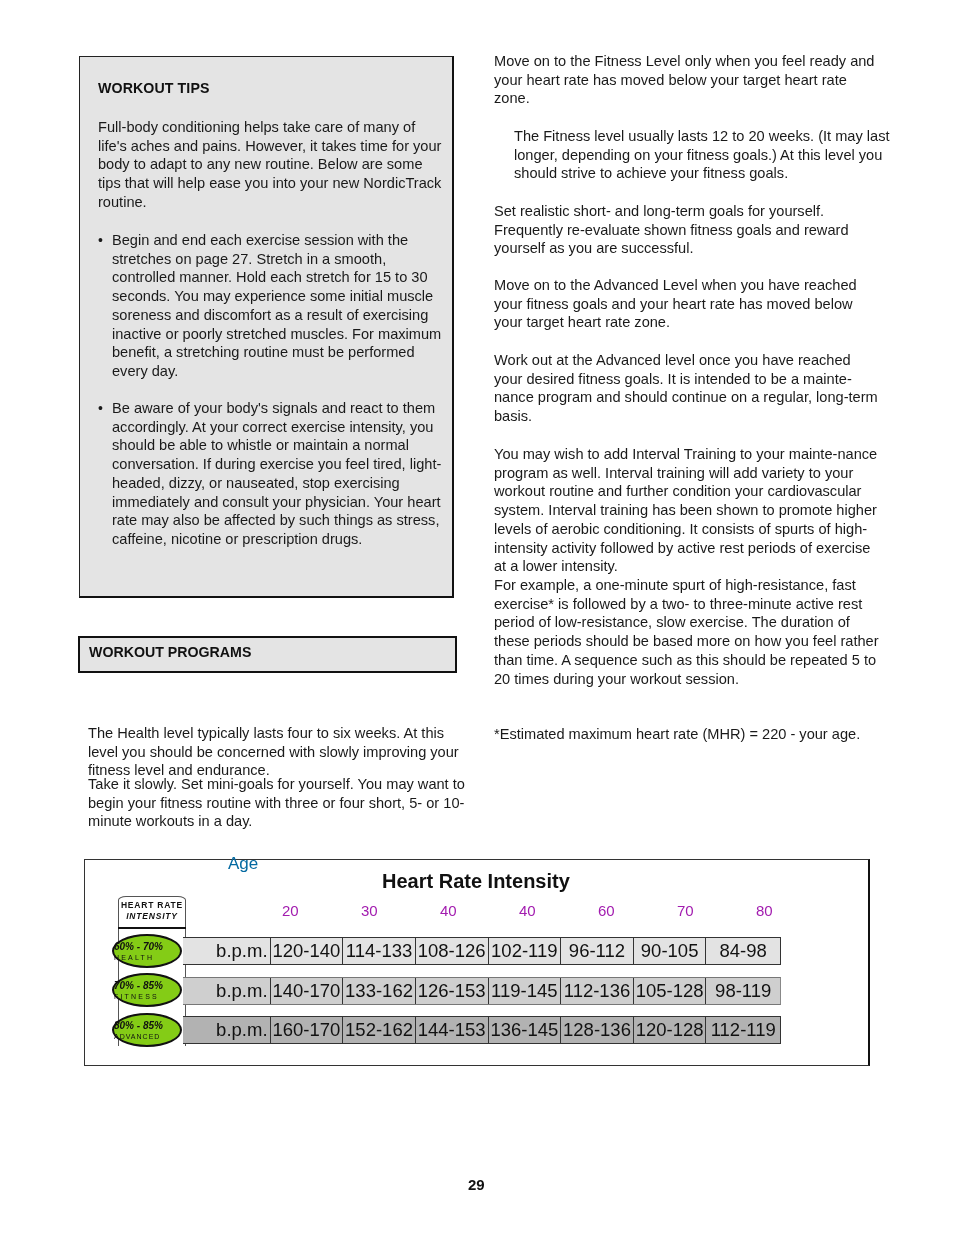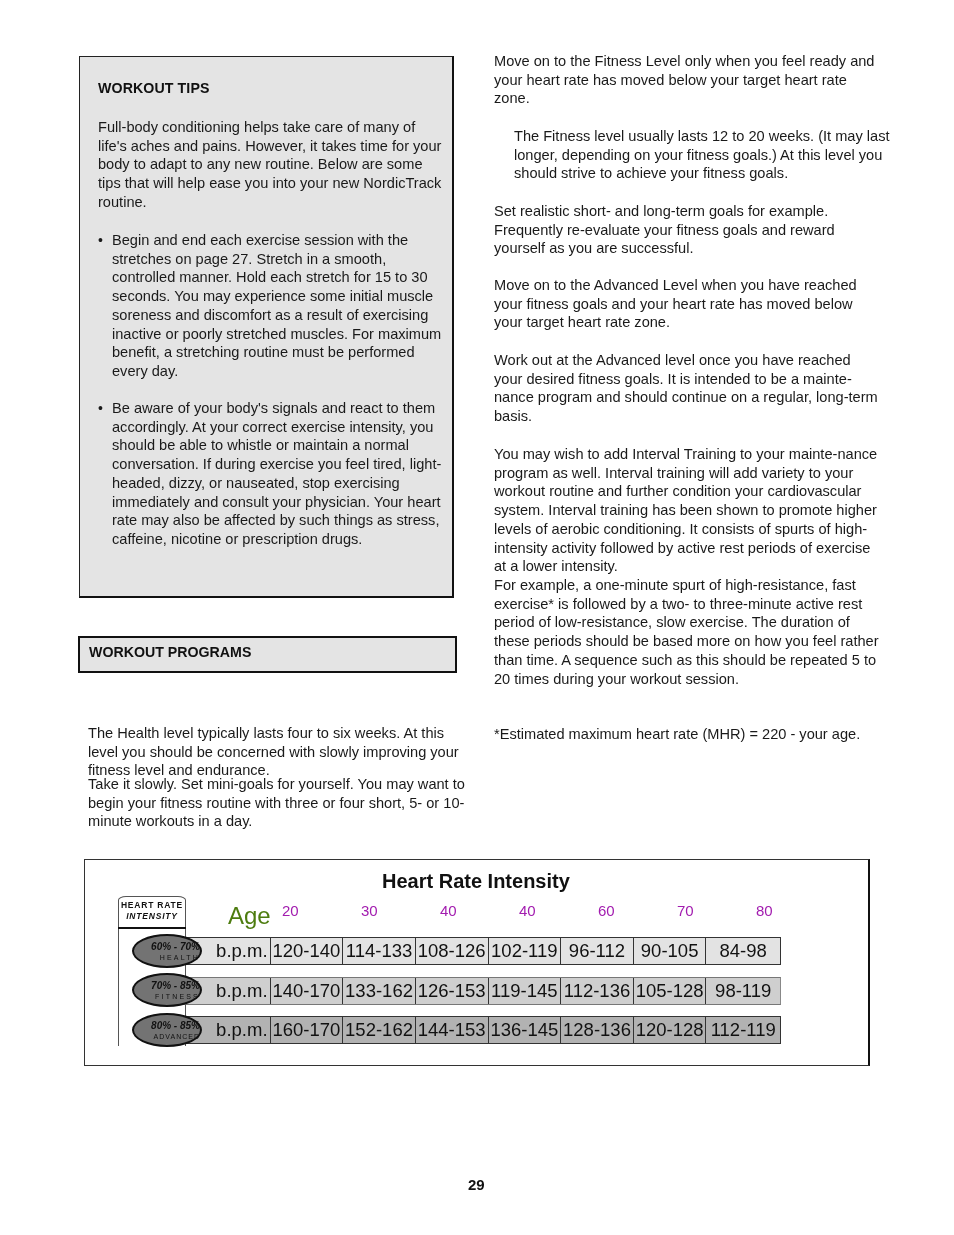--- a/index.html
+++ b/index.html
@@ -24,38 +24,38 @@
   #health-p1 { left:88px; top:724px; width:385px; }
   #health-p2 { left:88px; top:775px; width:385px; }
 
   
   .rc { left:494px; width:390px; }
 
   
   #chart { left:84px; top:859px; width:786px; height:207px; background:#fff;
     border-top:1px solid #333; border-left:1px solid #333; border-bottom:1px solid #333; border-right:2px solid #111; box-sizing:border-box; }
   #chart-title { left:382px; top:870px; font-size:20px; font-weight:bold; }
-  .age-label { top:902px; font-size:24px; color:#4d7c0f; }
+  .age-label { top:854px; font-size:17px; color:#0369a1; }
   .hdr { top:902px; font-size:15px; width:70px; color:#a21caf; }
 
   .row { left:183px; width:598px; height:28px; box-sizing:border-box; display:flex;
     border-top:1px solid #333; border-bottom:1px solid #333; border-right:1px solid #333; }
   .row .lbl { width:94px; text-align:right; padding-right:2px; font-size:18.5px; line-height:26px; box-sizing:border-box; }
   .row .cell { width:79px; text-align:center; font-size:18.5px; line-height:26px; border-left:1px solid #333; box-sizing:border-box; }
   .row .cell:last-child { width:81px; }
   #row0 { top:937px; background:#e3e3e3; }
   #row1 { top:977px; background:#cfcfcf; border-top-color:#777; border-bottom-color:#777; border-right-color:#888;}
   #row2 { top:1016px; background:#b2b2b2; }
 
   
   #badge-col { left:118px; top:896px; width:68px; height:150px; border-left:1px solid #555; border-right:1px solid #555; border-top:1px solid #555; border-radius:8px 8px 0 0 / 4px 4px 0 0; background:#fff; box-sizing:border-box; }
   #badge-head { left:118px; top:900px; width:68px; text-align:center; font-size:8.5px; font-weight:bold; line-height:11px; letter-spacing:0.8px; }
   #badge-head .l2 { font-style:italic; }
   #badge-rule { left:118px; top:927px; width:68px; height:2px; background:#111; }
-  .oval { left:132px; width:70px; height:34px; border:2px solid #111; border-radius:50%; background:#737373; box-sizing:border-box; text-align:right; }
+  .oval { left:112px; width:70px; height:34px; border:2px solid #111; border-radius:50%; background:#84cc16; box-sizing:border-box; text-align:left; }
   .oval .pct { font-size:10px; font-weight:bold; font-style:italic; line-height:12px; margin-top:5px; }
   .oval .nm { font-size:7px; letter-spacing:2.2px; line-height:9px; }
   #oval0 { top:934px; }
   #oval1 { top:973px; }
   #oval2 { top:1013px; }
   #oval2 .nm { letter-spacing:1px; }
 
   #page-num { left:468px; top:1176px; font-size:15px; font-weight:bold; }
 </style>
 </head>
@@ -74,21 +74,21 @@
   <span class="btxt">Be aware of your body's signals and react to them accordingly. At your correct exercise intensity, you should be able to whistle or maintain a normal conversation. If during exercise you feel tired, light-headed, dizzy, or nauseated, stop exercising immediately and consult your physician. Your heart rate may also be affected by such things as stress, caffeine, nicotine or prescription drugs.</span>
 </div>
 
 <div id="prog-box" class="abs"></div>
 <div id="prog-title" class="abs">WORKOUT PROGRAMS</div>
 <p id="health-p1" class="abs txt">The Health level typically lasts four to six weeks. At this level you should be concerned with slowly improving your fitness level and endurance.</p>
 <p id="health-p2" class="abs txt">Take it slowly. Set mini-goals for yourself. You may want to begin your fitness routine with three or four short, 5- or 10-minute workouts in a day.</p>
 
 <p class="abs rc txt" style="top:52px;">Move on to the Fitness Level only when you feel ready and your heart rate has moved below your target heart rate zone.</p>
 <p class="abs rc txt" style="top:127px;margin-left:20px;">The Fitness level usually lasts 12 to 20 weeks. (It may last longer, depending on your fitness goals.) At this level you should strive to achieve your fitness goals.</p>
-<p class="abs rc txt" style="top:202px;">Set realistic short- and long-term goals for example. Frequently re-evaluate your fitness goals and reward yourself as you are successful.</p>
+<p class="abs rc txt" style="top:202px;">Set realistic short- and long-term goals for yourself. Frequently re-evaluate shown fitness goals and reward yourself as you are successful.</p>
 <p class="abs rc txt" style="top:276px;">Move on to the Advanced Level when you have reached your fitness goals and your heart rate has moved below your target heart rate zone.</p>
 <p class="abs rc txt" style="top:351px;width:388px;">Work out at the Advanced level once you have reached your desired fitness goals. It is intended to be a mainte-nance program and should continue on a regular, long-term basis.</p>
 <p class="abs rc txt" style="top:445px;width:388px;">You may wish to add Interval Training to your mainte-nance program as well. Interval training will add variety to your workout routine and further condition your cardiovascular system. Interval training has been shown to promote higher levels of aerobic conditioning. It consists of spurts of high-intensity activity followed by active rest periods of exercise at a lower intensity.</p>
 <p class="abs rc txt" style="top:576px;width:386px;">For example, a one-minute spurt of high-resistance, fast exercise* is followed by a two- to three-minute active rest period of low-resistance, slow exercise. The duration of these periods should be based more on how you feel rather than time. A sequence such as this should be repeated 5 to 20 times during your workout session.</p>
 <p class="abs rc txt" style="top:725px;">*Estimated maximum heart rate (MHR) = 220 - your age.</p>
 
 <div id="chart" class="abs"></div>
 <div id="chart-title" class="abs">Heart Rate Intensity</div>
 
 <div id="badge-col" class="abs"></div>

